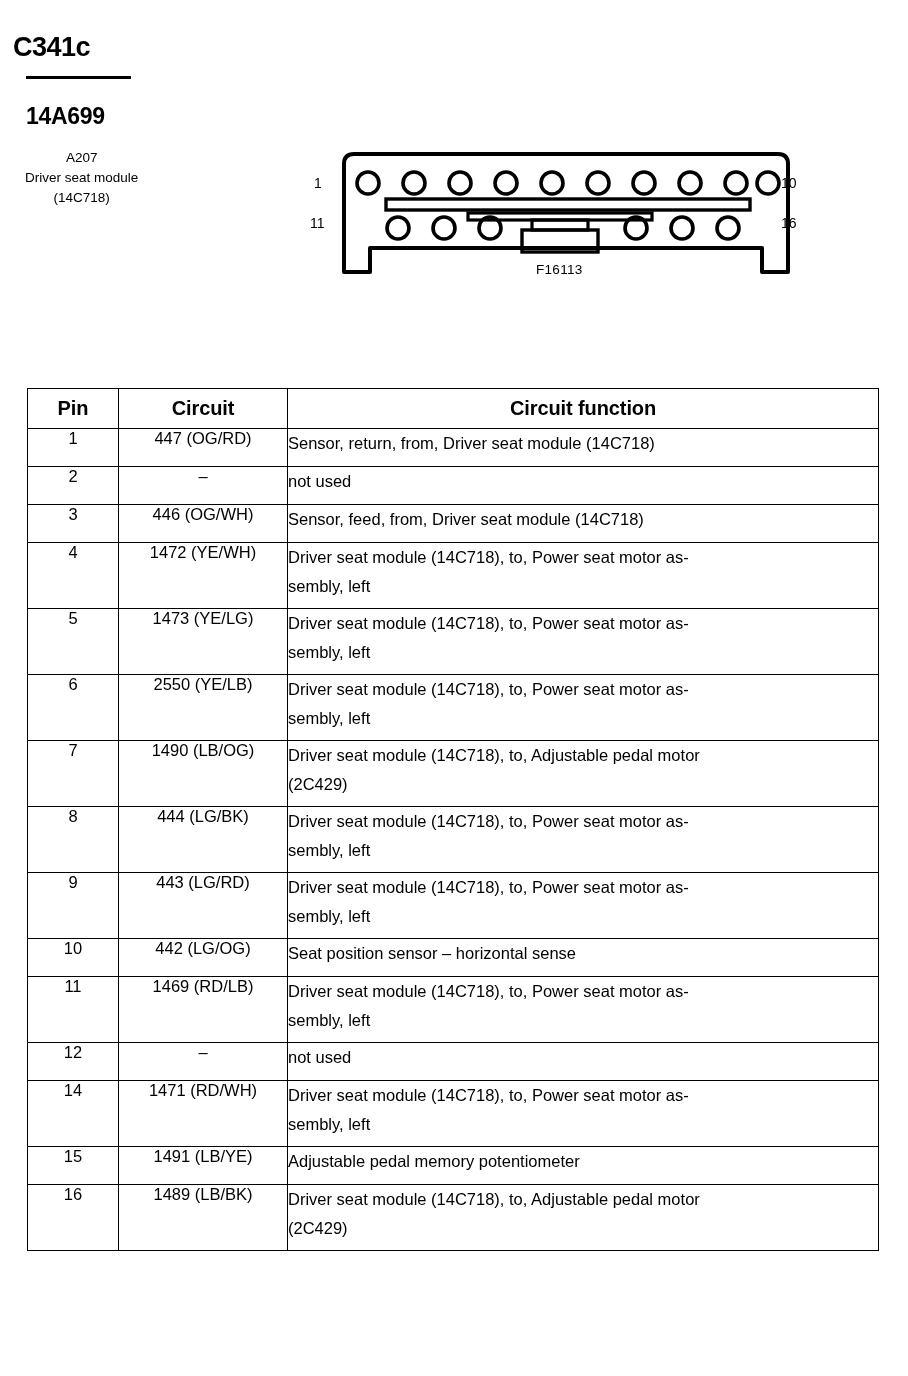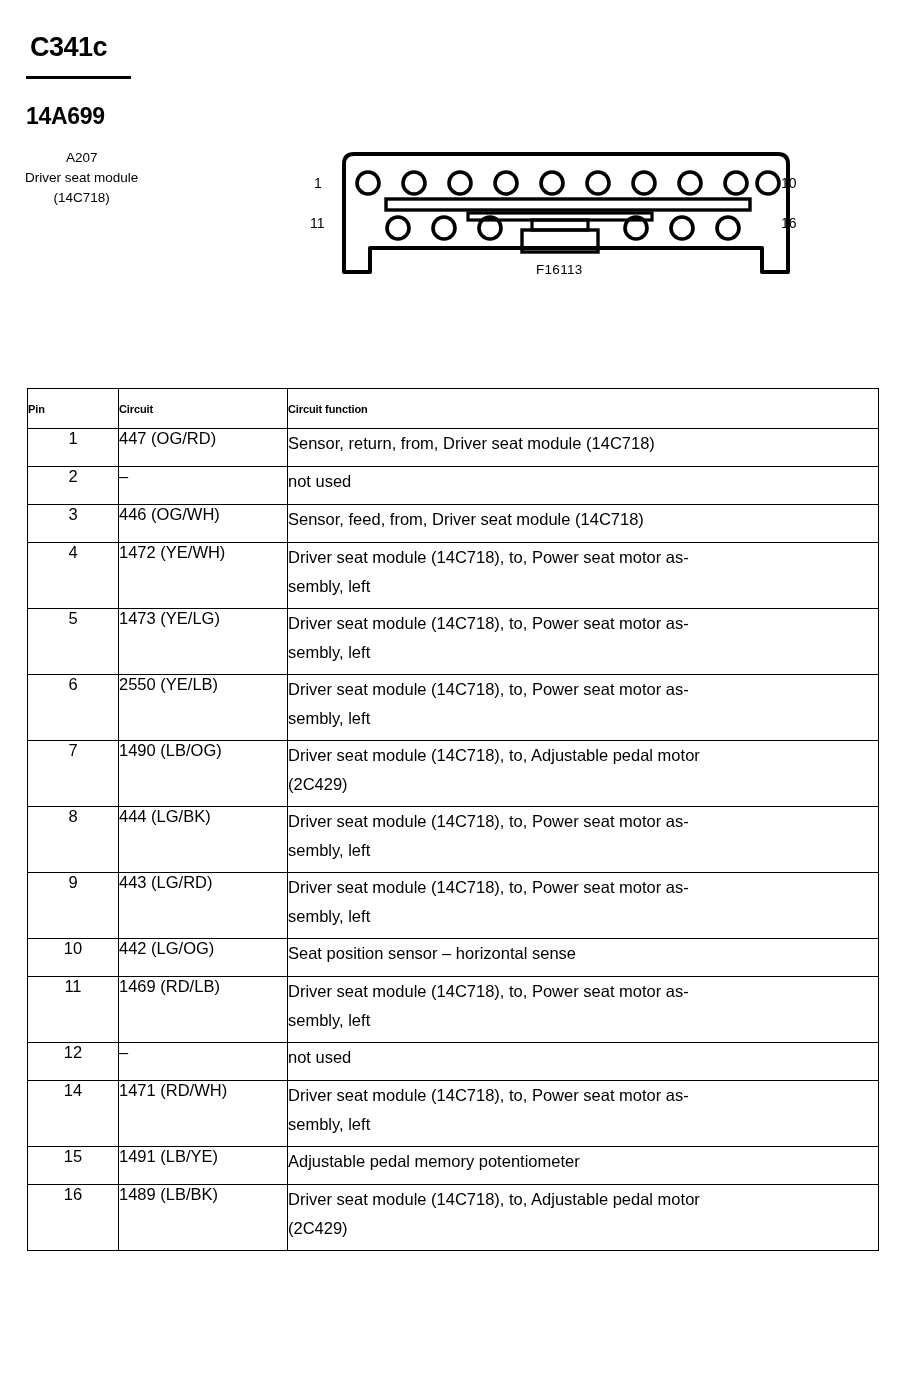--- a/index.html
+++ b/index.html
@@ -13,21 +13,21 @@
     height: 1376px;
     position: relative;
     font-family: "Liberation Sans", sans-serif;
     color: #000000;
     overflow: hidden;
   }
 
   
   #connector-title {
     position: absolute;
-    left: 30px;
+    left: 13px;
     top: 34px;
     font-size: 27px;
     font-weight: bold;
     letter-spacing: -0.5px;
     line-height: 1;
   }
   #connector-title-underline {
     position: absolute;
     left: 26px;
     top: 76px;
@@ -92,39 +92,39 @@
     border-collapse: collapse;
     table-layout: fixed;
   }
   #pin-table td, #pin-table th {
     border: 1.6px solid #000;
     padding: 0;
     vertical-align: top;
   }
   #pin-table thead th {
     height: 40px;
-    font-size: 11px;
+    font-size: 20px;
     font-weight: bold;
-    text-align: left;
+    text-align: center;
     vertical-align: middle;
     letter-spacing: -0.1px;
   }
   .col-pin      { width: 91px; }
   .col-circuit  { width: 169px; }
   .col-function { width: 591px; }
 
   #pin-table tbody td {
     font-size: 16.5px;
   }
   .cell-pin {
     text-align: center;
     padding-top: 9px;
   }
   .cell-circuit {
-    text-align: left;
+    text-align: center;
     padding-top: 9px;
   }
   .cell-function {
     text-align: left;
     padding: 9px 0 0 10px;
     line-height: 29px;
     margin-left: 12px;
   }
   tr.row-1line td { height: 38px; }
   tr.row-2line td { height: 66px; }

